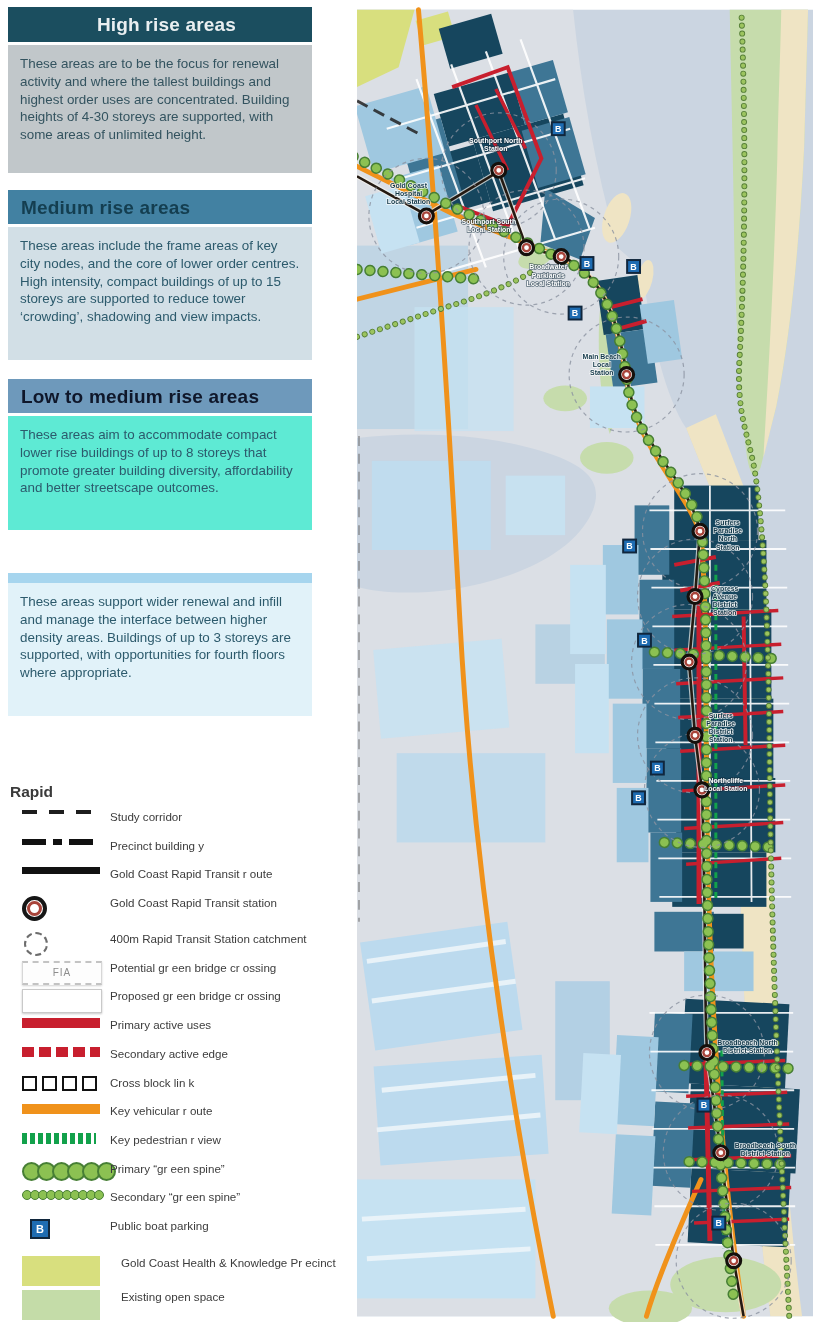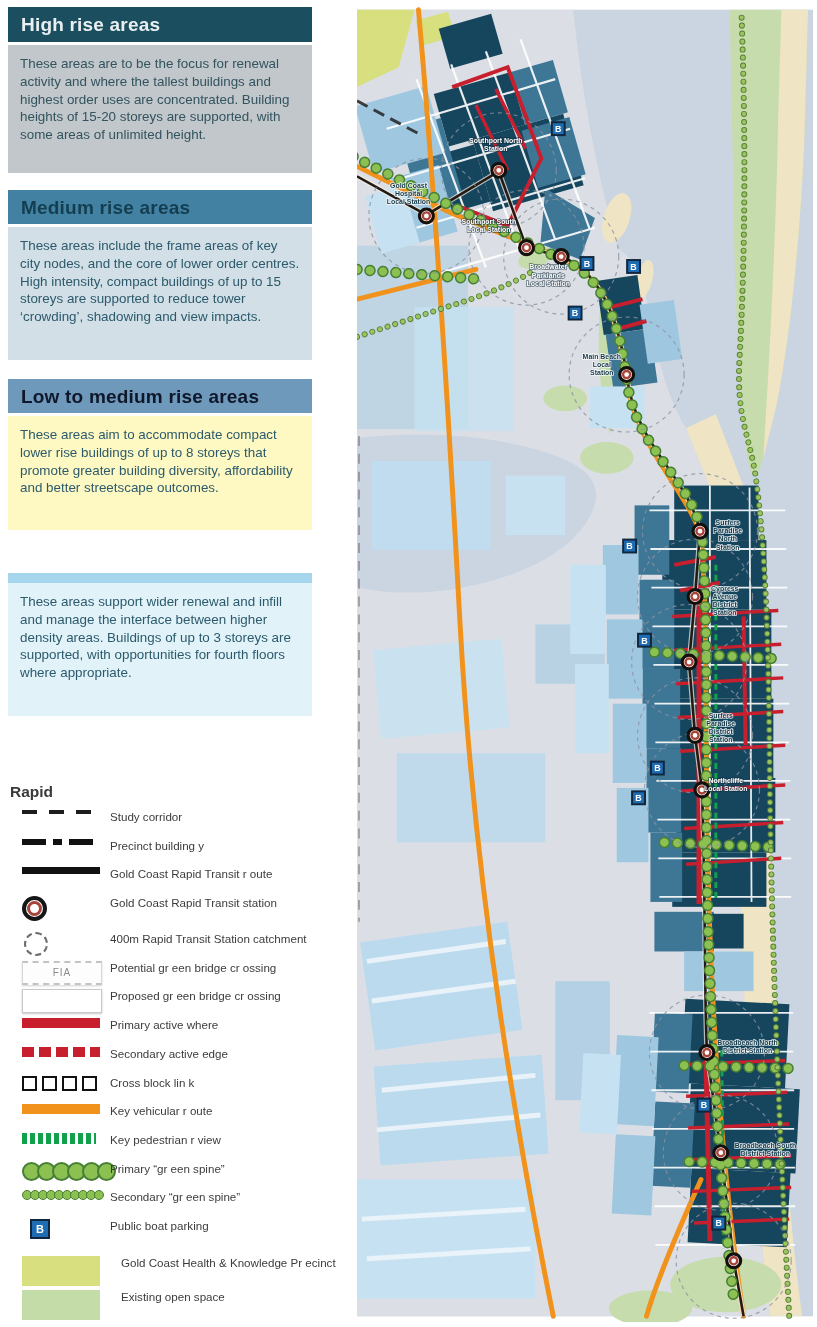--- a/index.html
+++ b/index.html
@@ -3,26 +3,26 @@
 <meta charset="utf-8">
 <style>
   html,body{margin:0;padding:0;background:#fff;font-family:"Liberation Sans",sans-serif;}
   #page{position:relative;width:817px;height:1327px;background:#fff;overflow:hidden;}
 
   
   .panel-hdr{position:absolute;left:8px;width:304px;box-sizing:border-box;
     padding:7px 0 0 13px;font-size:19px;font-weight:bold;letter-spacing:.2px;}
   .panel-body{position:absolute;left:8px;width:304px;box-sizing:border-box;
     padding:10px 12px;font-size:13.4px;line-height:1.33;color:#2c5a6c;}
-  #hdr1{top:7px;height:35px;background:#1b4e5f;color:#e9eff1;}
+  #hdr1{top:7px;height:35px;background:#1b4e5f;color:#e9eff1;text-align:center;}
   #body1{top:45px;height:128px;background:#c1c7ca;color:#33535f;}
   #hdr2{top:190px;height:34px;background:#4281a2;color:#143e50;}
   #body2{top:227px;height:133px;background:#d2dfe6;}
   #hdr3{top:379px;height:34px;background:#6e99bb;color:#0f172a;}
-  #body3{top:416px;height:114px;background:#fef9c3;}
+  #body3{top:416px;height:114px;background:#5eead4;}
   #hdr4{top:573px;height:35px;background:#a6d5ee;color:#1d4f61;}
   #body4{top:583px;height:133px;background:#e1f2f9;}
 
   
   #legend-title{position:absolute;left:10px;top:783px;font-size:15.5px;color:#3a3a3a;font-weight:bold;}
   #legend{position:absolute;left:8px;top:810px;width:340px;}
   .lrow{display:flex;align-items:flex-start;height:28.7px;}
   .lico{width:102px;display:flex;align-items:center;justify-content:flex-start;padding-left:14px;box-sizing:border-box;flex:none;}
   .llab{font-size:11.6px;color:#3c3c3c;}
   .sym-dash{width:72px;height:4px;background:repeating-linear-gradient(90deg,#1d1d1d 0 15px,transparent 15px 27px);}
@@ -60,21 +60,21 @@
   .stlabel.light{fill:#ffffff;stroke:rgba(16,42,58,.65);stroke-width:1.5px;}
   .boatlabel{font-family:"Liberation Sans",sans-serif;font-size:9px;font-weight:bold;fill:#fff;}
   .catchment-ring{fill:none;stroke:#8b92a0;stroke-width:1.2;stroke-dasharray:4 4;opacity:.8;}
 </style>
 </head>
 <body>
 
 <div id="page">
 
   <div id="hdr1" class="panel-hdr">High rise areas</div>
-  <div id="body1" class="panel-body">These areas are to be the focus for renewal activity and where the tallest buildings and highest order uses are concentrated.  Building heights of 15-20 storeys are supported, with some areas of unlimited height.</div>
+  <div id="body1" class="panel-body">These areas are to be the focus for renewal activity and where the tallest buildings and highest order uses are concentrated.  Building heights of 4-30 storeys are supported, with some areas of unlimited height.</div>
   <div id="hdr2" class="panel-hdr">Medium rise areas</div>
   <div id="body2" class="panel-body">These areas include the frame areas of key city nodes, and the core of lower order centres.  High intensity, compact buildings of up to 15 storeys are supported to reduce tower ‘crowding’, shadowing and view impacts.</div>
   <div id="hdr3" class="panel-hdr">Low to medium rise areas</div>
   <div id="body3" class="panel-body">These areas aim to accommodate compact lower rise buildings of up to 8 storeys that promote greater building diversity, affordability and better streetscape outcomes.</div>
   <div id="hdr4" class="panel-hdr">Low rise and transition areas</div>
   <div id="body4" class="panel-body">These areas support wider renewal and infill and manage the interface between higher density areas.  Buildings of up to 3 storeys are supported, with opportunities for fourth floors where appropriate.</div>
 
   <div id="legend-title">Rapid</div>
   <div id="legend">
     <div class="lrow">
@@ -118,21 +118,21 @@
     <div class="lrow">
       <span class="lico">
           <span class="sym-box"></span>
         </span>
       <span class="llab">Proposed gr een bridge cr ossing</span>
       </div>
     <div class="lrow">
       <span class="lico">
           <span class="sym-redbar"></span>
         </span>
-      <span class="llab">Primary active where</span>
+      <span class="llab">Primary active uses</span>
       </div>
     <div class="lrow">
       <span class="lico">
           <span class="sym-reddash"></span>
         </span>
       <span class="llab">Secondary active edge</span>
       </div>
     <div class="lrow">
       <span class="lico">
           <span class="sym-cross">

